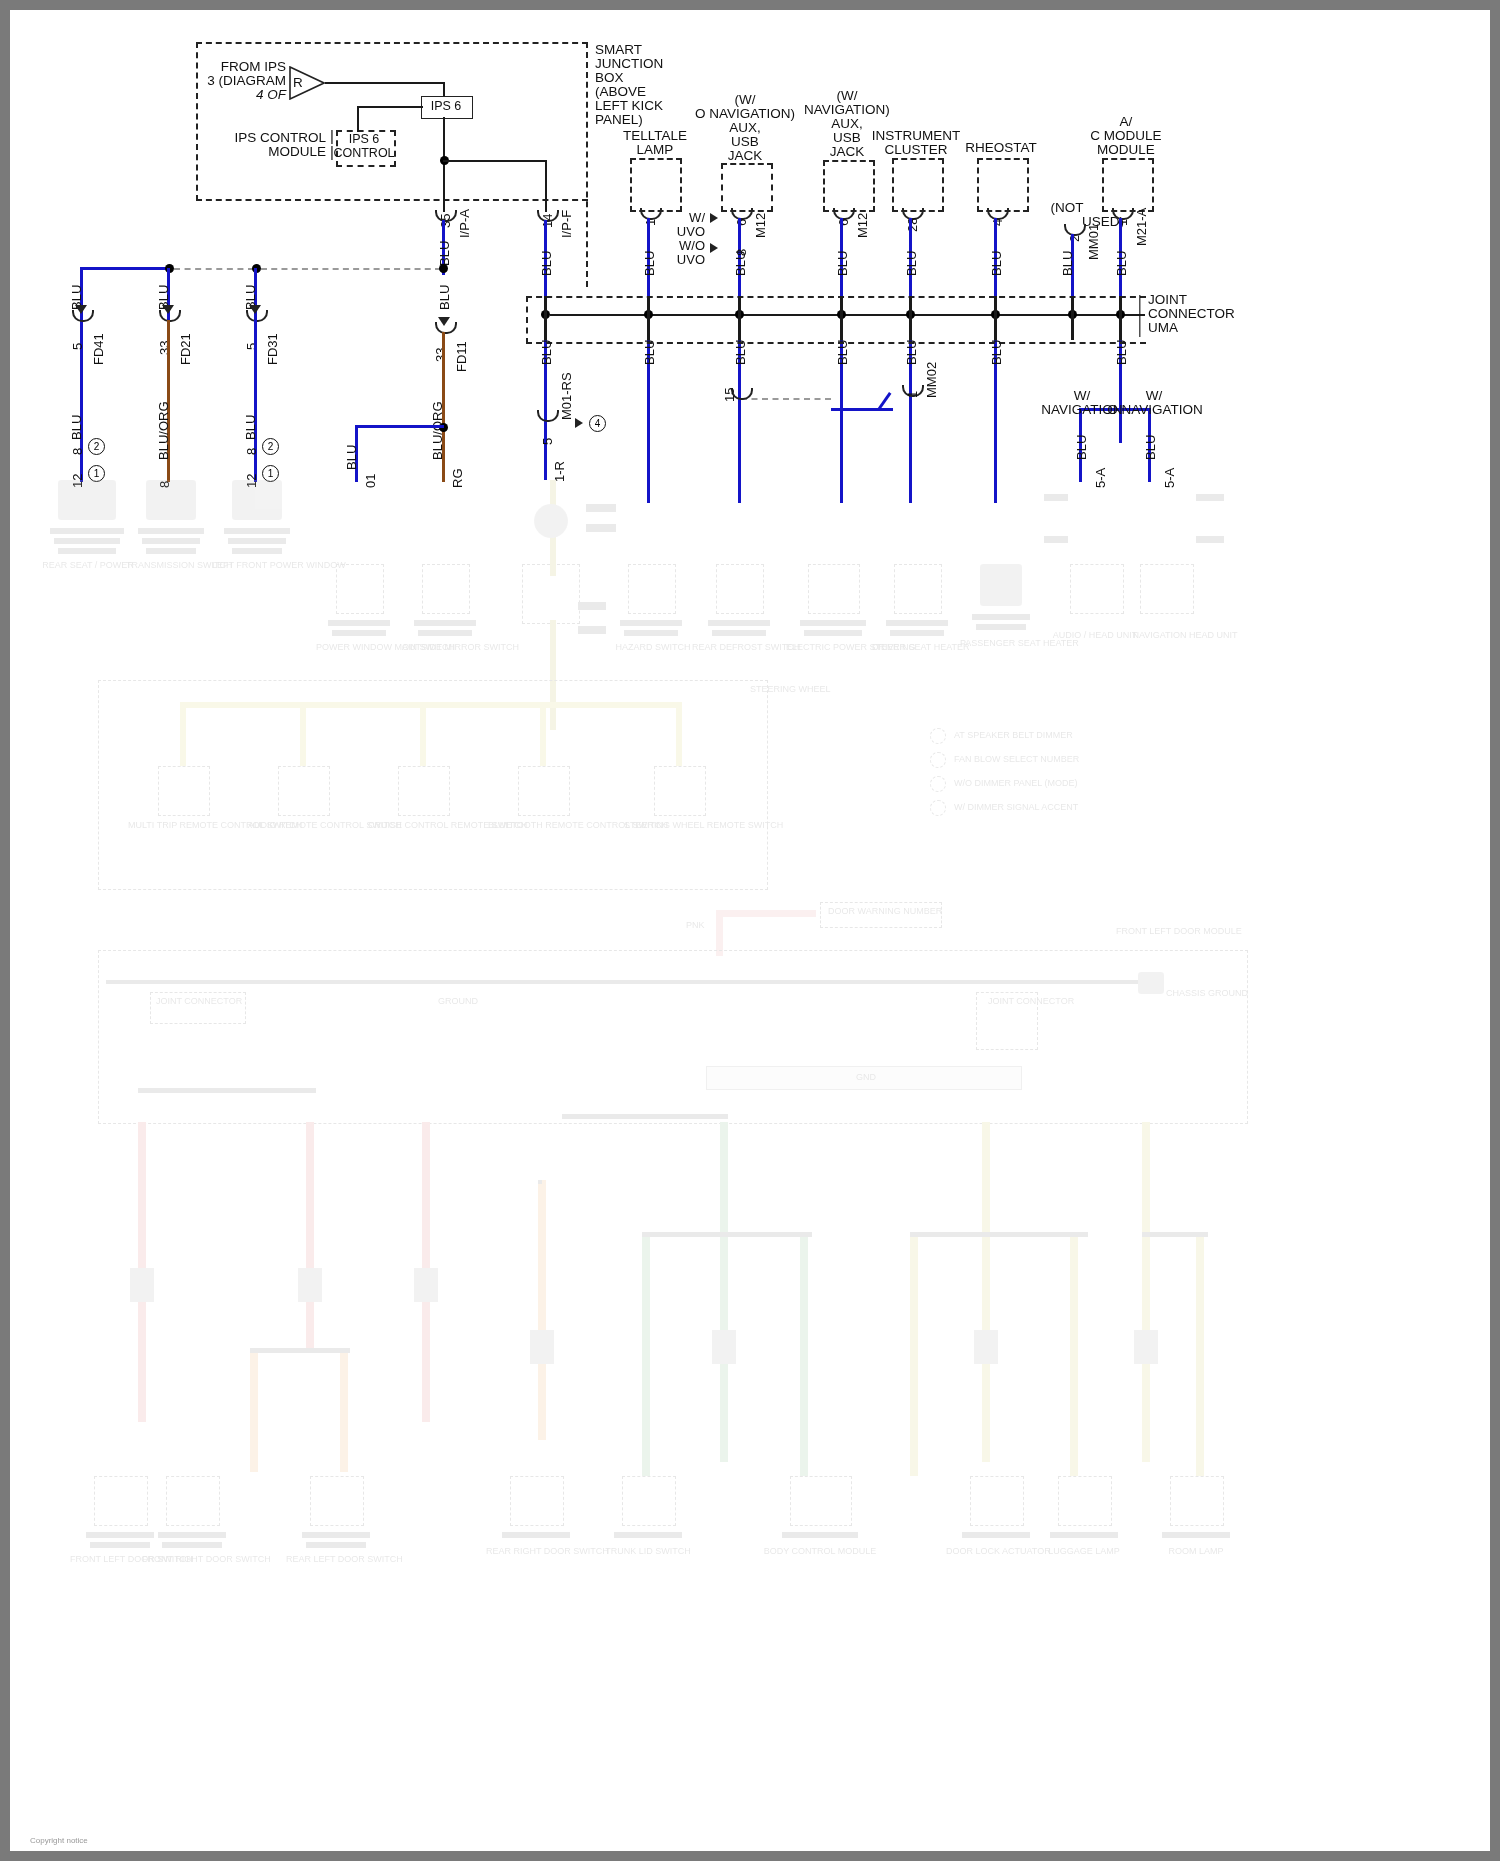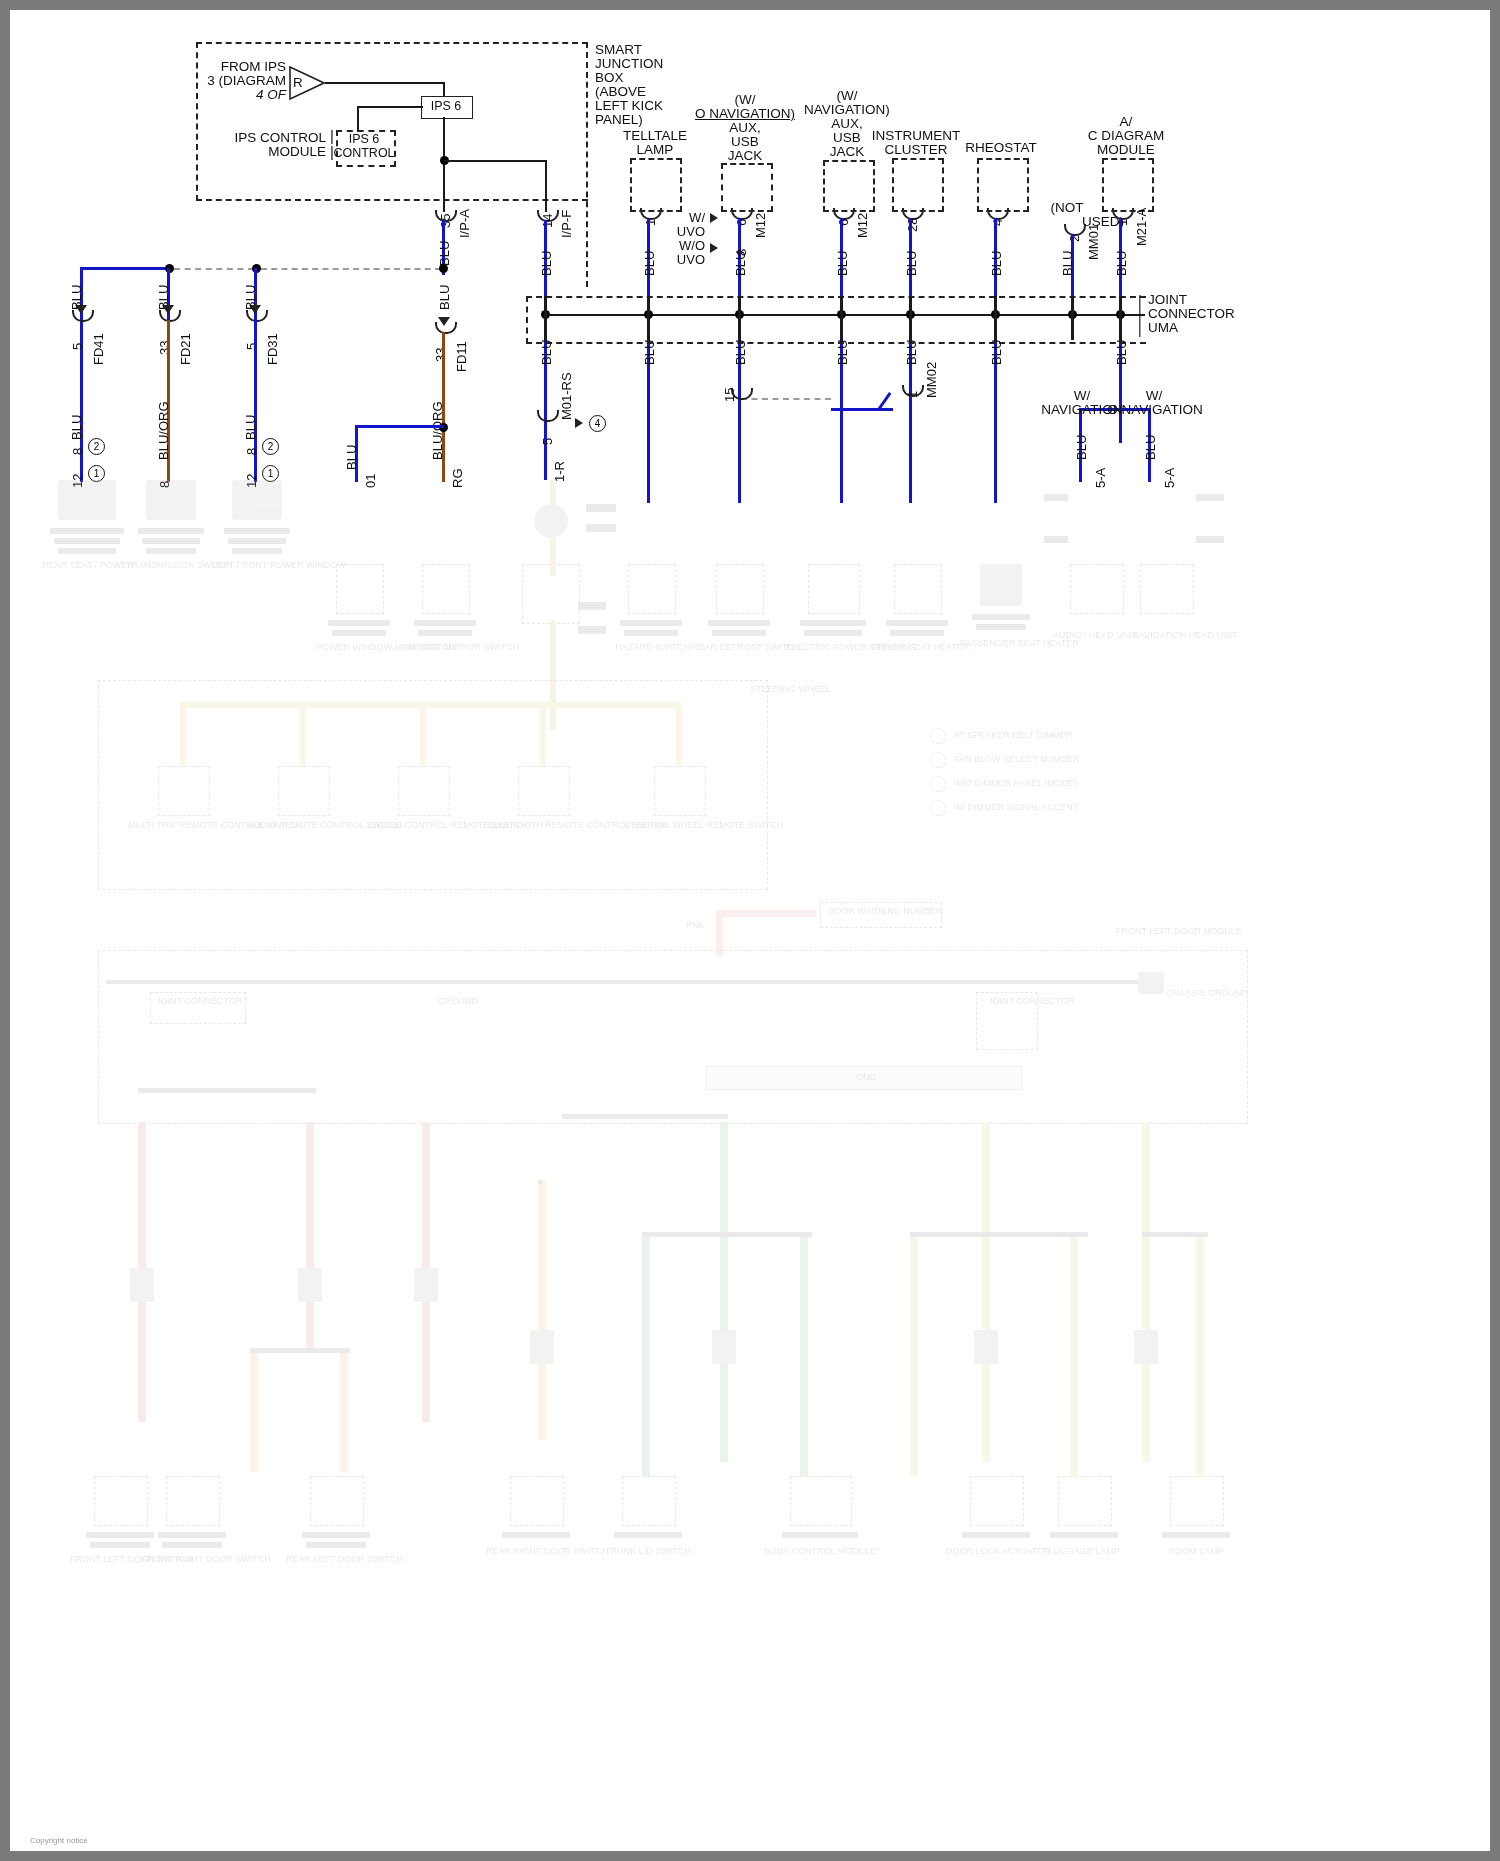--- a/index.html
+++ b/index.html
@@ -110,21 +110,21 @@
 
   <div class="tc" style="left:598px;top:118px;width:94px;">TELLTALE</div>
   <div class="tc" style="left:598px;top:132px;width:94px;">LAMP</div>
   <div class="dashbox" style="left:620px;top:148px;width:48px;height:50px;"></div>
   <div class="conn" style="left:630px;top:198px;"></div>
   <div class="vt" style="left:633px;top:216px;">1</div>
   <div class="wire" style="left:637px;top:208px;width:3px;height:285px;"></div>
   <div class="vt" style="left:632px;top:266px;">BLU</div>
 
   <div class="tc" style="left:688px;top:82px;width:94px;">(W/</div>
-  <div class="tc" style="left:676px;top:96px;width:118px;text-decoration:underline;">O NAVIGATION)</div>
+  <div class="tc" style="left:676px;top:96px;width:118px;">O NAVIGATION)</div>
   <div class="tc" style="left:688px;top:110px;width:94px;">AUX,</div>
   <div class="tc" style="left:688px;top:124px;width:94px;">USB</div>
   <div class="tc" style="left:688px;top:138px;width:94px;">JACK</div>
   <div class="dashbox" style="left:711px;top:153px;width:48px;height:45px;"></div>
   <div class="conn" style="left:721px;top:198px;"></div>
   <div class="vt" style="left:724px;top:216px;">6</div>
   <div class="vt" style="left:743px;top:228px;">M12</div>
   <div class="wire" style="left:728px;top:208px;width:3px;height:285px;"></div>
   <div class="vt" style="left:723px;top:266px;">BLU</div>
 
@@ -166,21 +166,21 @@
 
   <div class="tc" style="left:1020px;top:190px;width:74px;">(NOT</div>
   <div class="tc" style="left:1056px;top:204px;width:74px;">USED)</div>
   <div class="conn" style="left:1054px;top:214px;"></div>
   <div class="vt" style="left:1057px;top:232px;">2</div>
   <div class="vt" style="left:1076px;top:250px;">MM01</div>
   <div class="wire" style="left:1061px;top:224px;width:3px;height:72px;"></div>
   <div class="vt" style="left:1050px;top:266px;">BLU</div>
 
   <div class="tc" style="left:1076px;top:104px;width:80px;">A/</div>
-  <div class="tc" style="left:1068px;top:118px;width:96px;">C DIAGRAM</div>
+  <div class="tc" style="left:1068px;top:118px;width:96px;">C MODULE</div>
   <div class="tc" style="left:1076px;top:132px;width:80px;">MODULE</div>
   <div class="dashbox" style="left:1092px;top:148px;width:48px;height:50px;"></div>
   <div class="conn" style="left:1102px;top:198px;"></div>
   <div class="vt" style="left:1105px;top:216px;">1</div>
   <div class="vt" style="left:1124px;top:236px;">M21-A</div>
   <div class="wire" style="left:1109px;top:208px;width:3px;height:225px;"></div>
   <div class="vt" style="left:1104px;top:266px;">BLU</div>
 
   <div class="dashbox" style="left:516px;top:286px;width:618px;height:44px;border-right:none;"></div>
   <div class="wireblk" style="left:540px;top:304px;width:595px;height:2px;"></div>

